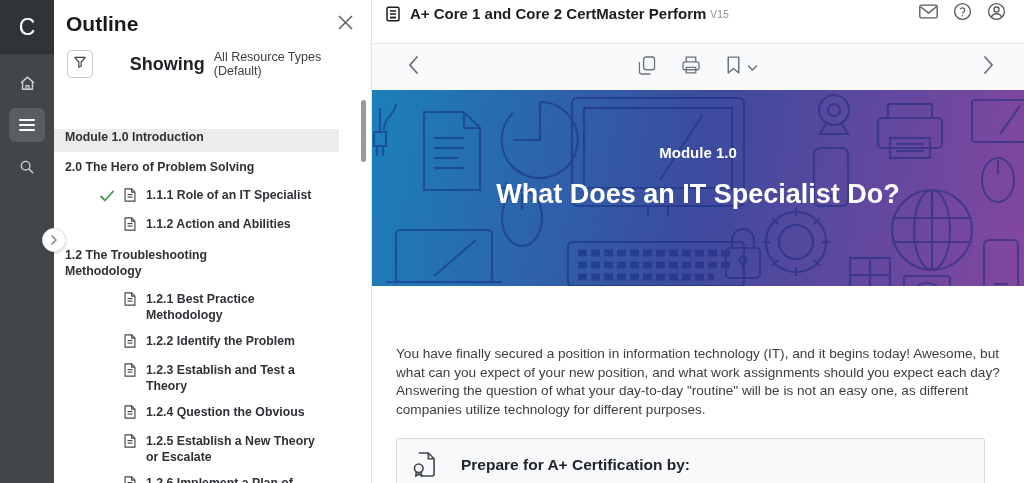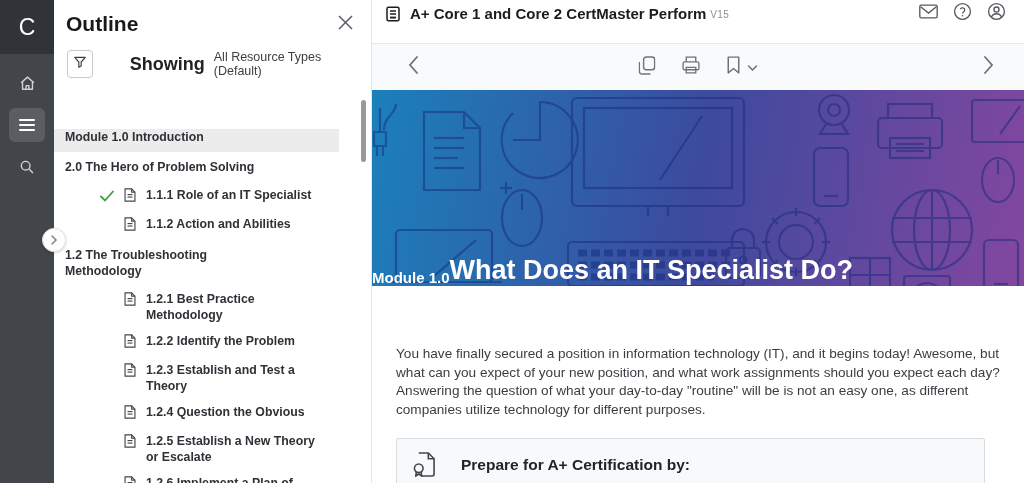--- a/index.html
+++ b/index.html
@@ -62,21 +62,21 @@
   .tool { color:#6e7378; cursor:pointer; display:flex; align-items:center; }
   .toolbar .nav-prev { position:absolute; left:36px; }
   .toolbar .nav-next { position:absolute; right:30px; }
   .tool-center { position:absolute; left:50%; transform:translateX(-50%); display:flex;
     align-items:center; gap:26px; }
   .bookmark-group { display:flex; align-items:center; gap:7px; }
 
   .hero { position:relative; height:196px; overflow:hidden; }
   .hero-pattern { position:absolute; inset:0; opacity:.5; }
   .hero-pattern svg { position:absolute; inset:0; }
-  .hero-text { position:absolute; inset:0; display:flex; flex-direction:row; align-items:flex-end; }
+  .hero-text { position:absolute; inset:0; display:flex; flex-direction:column; align-items:center; }
   .hero-module { margin-top:54px; font-size:15px; font-weight:700; color:#fff; }
   .hero-title { margin-top:18px; font-size:27px; font-weight:700; color:#fff; }
 
   .main-body { padding:59px 14px 0 24px; }
   .intro-p { font-size:13.6px; line-height:18.6px; color:#3a3e42; max-width:618px; }
   .callout { margin:19px 25px 0 0; border:1px solid #d9dde0; border-radius:2px; background:#f8f9fa;
     padding:13px 18px 14px 16px; }
   .callout-head { display:flex; align-items:center; gap:25px; }
   .callout-icon { color:#44484c; display:flex; }
   .callout-title { font-size:15.5px; font-weight:700; color:#212529; }

